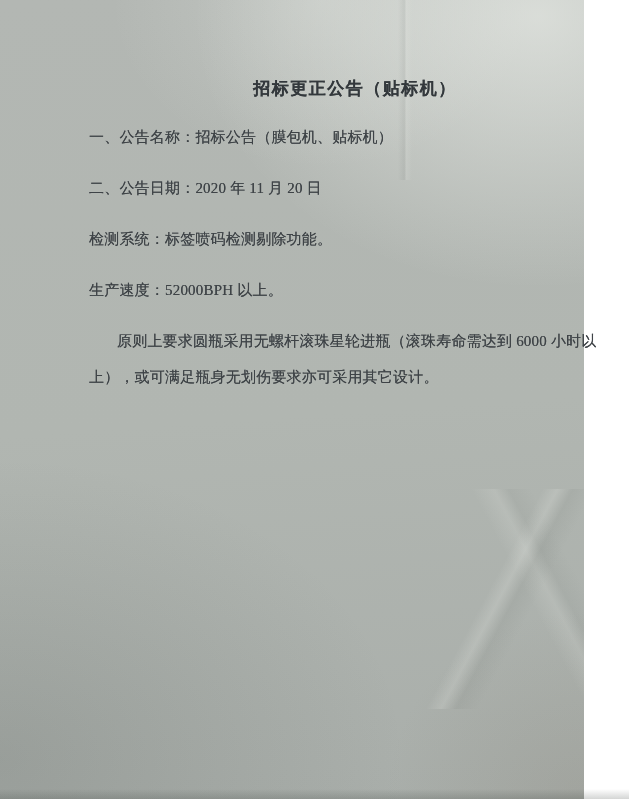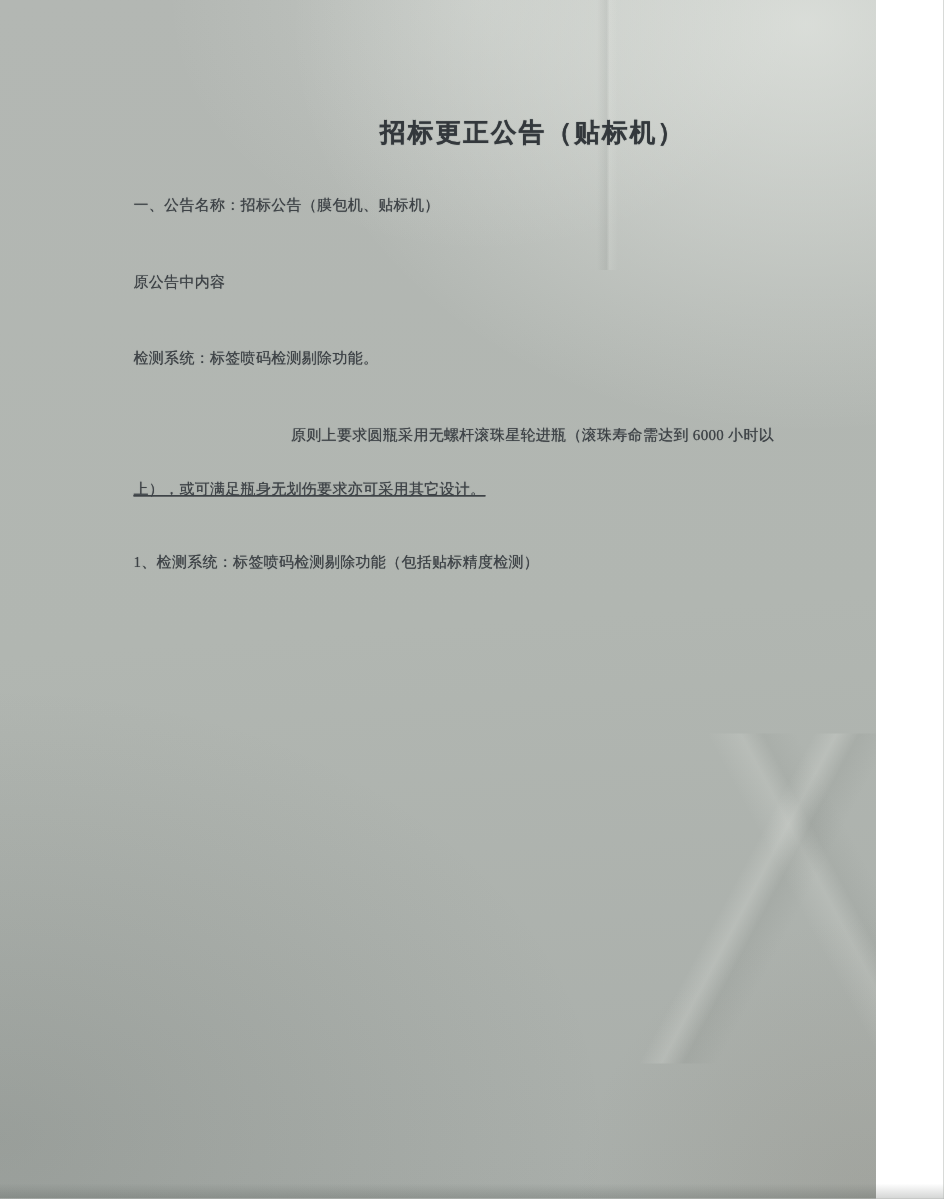--- a/index.html
+++ b/index.html
@@ -48,41 +48,41 @@
     font-size: 17px; line-height: 18px;
     font-weight: bold;
     letter-spacing: 1.5px;
     text-align: center;
     position: relative; left: 14px;
     margin: 0 0 32px 0;
     color: #33383c;
     text-shadow: 0 0 0.6px rgba(51,56,60,0.85);
   }
   .line {
-    font-size: 10px; line-height: 15px;
+    font-size: 15px; line-height: 15px;
     letter-spacing: 0.2px;
     margin: 0 0 36px 0;
     white-space: nowrap;
     text-shadow: 0 0 0.5px rgba(62,67,71,0.85);
   }
   .line.tight-after { margin-bottom: 30px; }
   .line.para-first { text-indent: 28px; margin-bottom: 21px; text-align: center; }
-  .line.para-second { margin-bottom: 34px; text-decoration: underline; }
+  .line.para-second { margin-bottom: 34px; }
 </style>
 </head>
 <body>
 
 <div class="photo">
   <div class="crease-v"></div>
   <div class="crease-br1"></div>
   <div class="crease-bl"></div>
 
   <div class="doc">
     <p class="title">招标更正公告（贴标机）</p>
 
     <p class="line">一、公告名称：招标公告（膜包机、贴标机）</p>
-    <p class="line">原公告中内容</p>
+    <p class="line">二、公告日期：2020 年 11 月 20 日</p>
     <p class="line">检测系统：标签喷码检测剔除功能。</p>
+    <p class="line">生产速度：52000BPH 以上。</p>
     <p class="line para-first">原则上要求圆瓶采用无螺杆滚珠星轮进瓶（滚珠寿命需达到 6000 小时以</p>
     <p class="line para-second">上），或可满足瓶身无划伤要求亦可采用其它设计。</p>
-    <p class="line">1、检测系统：标签喷码检测剔除功能（包括贴标精度检测）</p>
   </div>
 </div>
 
 </body></html>

